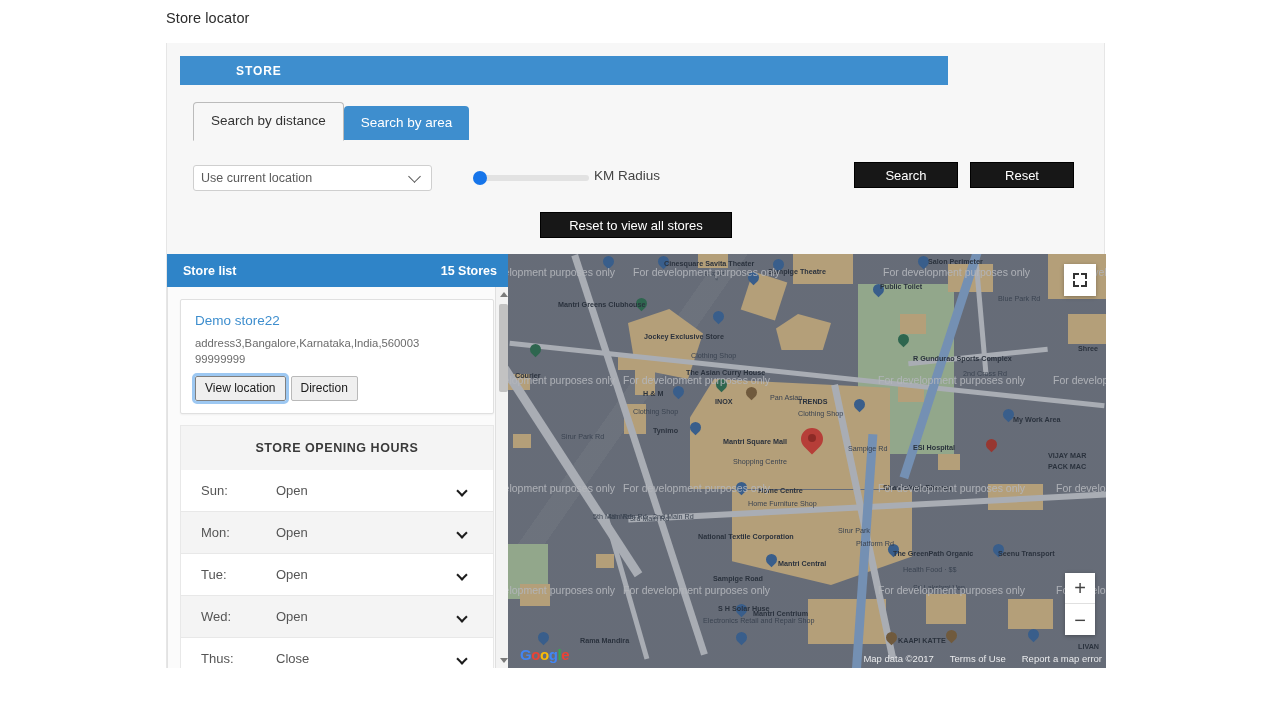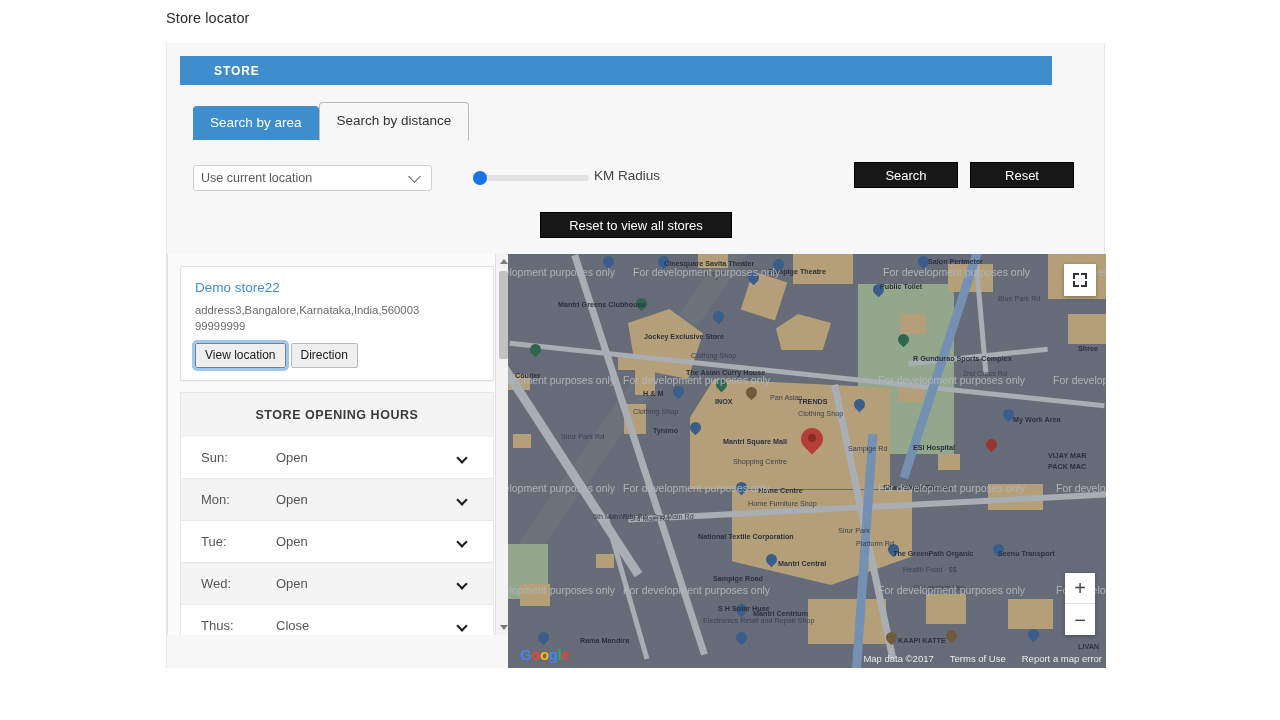--- a/index.html
+++ b/index.html
@@ -26,29 +26,29 @@
     width: 939px;
     height: 625px;
     background: #f7f7f7;
     border: 1px solid #e6e6e6;
     border-top: none;
   }
 
   .store-bar {
     position: absolute;
     left: 13px; top: 13px;
-    width: 872px; height: 29px;
+    width: 768px; height: 29px;
     background: #3e8ece;
     color: #ffffff;
     font-size: 12px;
     font-weight: bold;
     letter-spacing: .9px;
     display: flex;
     align-items: center;
-    padding-left: 34px;
+    padding-left: 56px;
   }
 
   
   .tabs {
     position: absolute;
     left: 26px; top: 59px;
     display: flex;
     align-items: flex-end;
   }
   .tab {
@@ -445,25 +445,25 @@
 
 <div class="page-title">Store locator</div>
 
 <div class="panel">
 
   <div class="store-bar">
     <span>STORE</span>
   </div>
 
   <div class="tabs">
+    <div class="tab active">
+      <span>Search by distance</span>
+    </div>
     <div class="tab inactive">
       <span>Search by area</span>
-    </div>
-    <div class="tab active">
-      <span>Search by distance</span>
     </div>
   </div>
 
   <div class="controls">
     <select class="loc-select">
       <option>Use current location</option>
     </select>
     <span class="sel-chev"></span>
 
     <div class="slider-wrap">
@@ -474,20 +474,24 @@
 
   <div class="km-label">KM Radius</div>
 
   <button class="btn-dark btn-search">Search</button>
   <button class="btn-dark btn-reset">Reset</button>
   <button class="btn-dark btn-reset-all">Reset to view all stores</button>
 
   <div class="lower">
 
     <div class="list-col">
+      <div class="list-head">
+        <span>Store list</span>
+        <span>15 Stores</span>
+      </div>
 
       <div class="list-body">
 
         <div class="store-card">
           <div class="store-name">Demo store22</div>
           <div class="store-addr">
             <div>address3,Bangalore,Karnataka,India,560003</div>
             <div>99999999</div>
           </div>
           <div class="card-btns">

